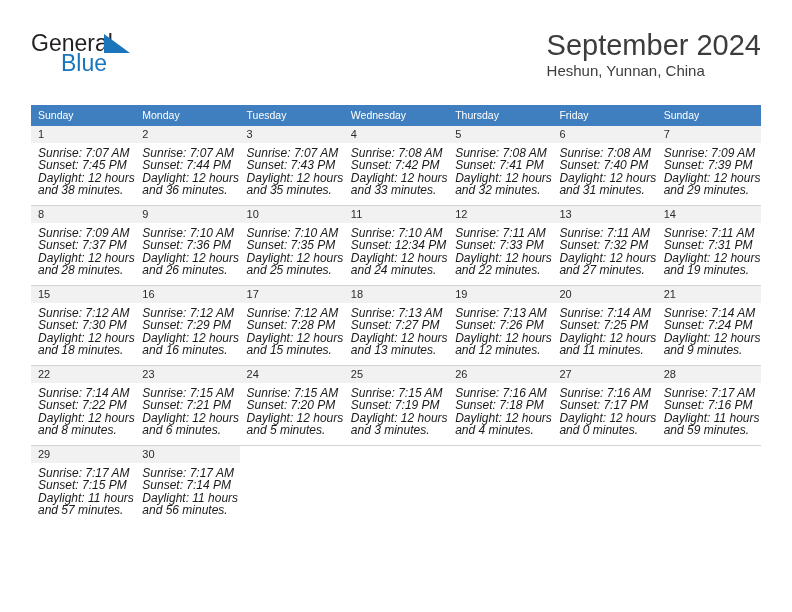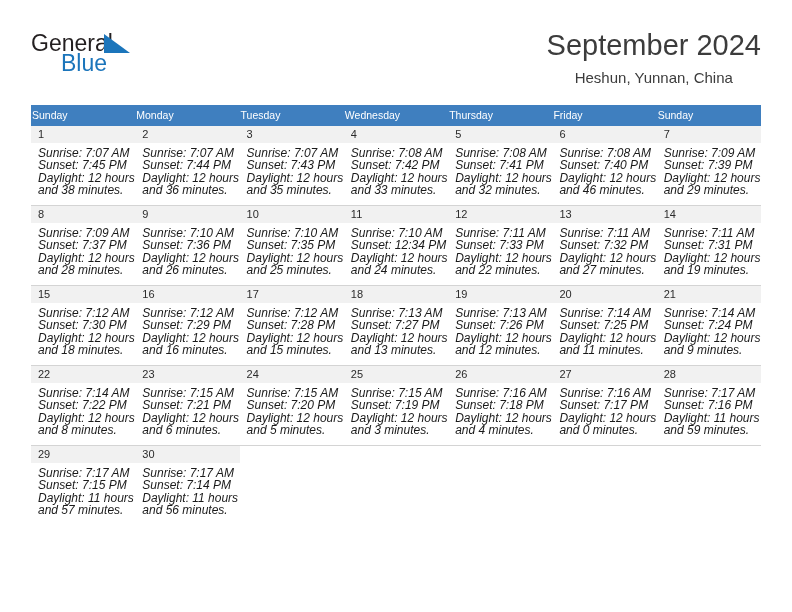--- a/index.html
+++ b/index.html
@@ -62,31 +62,30 @@
     font-size: 23px;
     line-height: 23px;
     color: #1b75bb;
     font-family: "Liberation Sans", sans-serif;
   }
 
   .title-block {
     position: absolute;
     right: 0;
     top: 0;
-    text-align: center;
+    text-align: left;
   }
   .cal-title {
     font-size: 29px;
     line-height: 34px;
     color: #3c3c3c;
     font-weight: normal;
     white-space: nowrap;
   }
   .cal-subtitle {
-    margin-top: 7px;
     font-size: 15px;
     line-height: 18px;
     color: #3c3c3c;
     white-space: nowrap;
   }
 
   
   .calendar {
     position: absolute;
     left: 31px;
@@ -95,21 +94,21 @@
     border-collapse: collapse;
     table-layout: fixed;
   }
 
   .calendar th {
     background: #3f7fbf;
     color: #ffffff;
     font-size: 10.5px;
     font-weight: normal;
     text-align: left;
-    padding: 4px 0 5px 1px;
+    padding: 4px 0 5px 7px;
     height: 10px;
     border: none;
   }
 
   .calendar td {
     width: 104.28px;
     height: 79px;
     vertical-align: top;
     padding: 0;
     border: none;
@@ -227,21 +226,21 @@
             <div>Daylight: 12 hours</div>
             <div>and 32 minutes.</div>
           </div>
         </td>
         <td>
           <div class="daynum-band">6</div>
           <div class="cell-body">
             <div>Sunrise: 7:08 AM</div>
             <div>Sunset: 7:40 PM</div>
             <div>Daylight: 12 hours</div>
-            <div>and 46 minutes.</div>
+            <div>and 31 minutes.</div>
           </div>
         </td>
         <td>
           <div class="daynum-band">7</div>
           <div class="cell-body">
             <div>Sunrise: 7:09 AM</div>
             <div>Sunset: 7:39 PM</div>
             <div>Daylight: 12 hours</div>
             <div>and 29 minutes.</div>
           </div>

